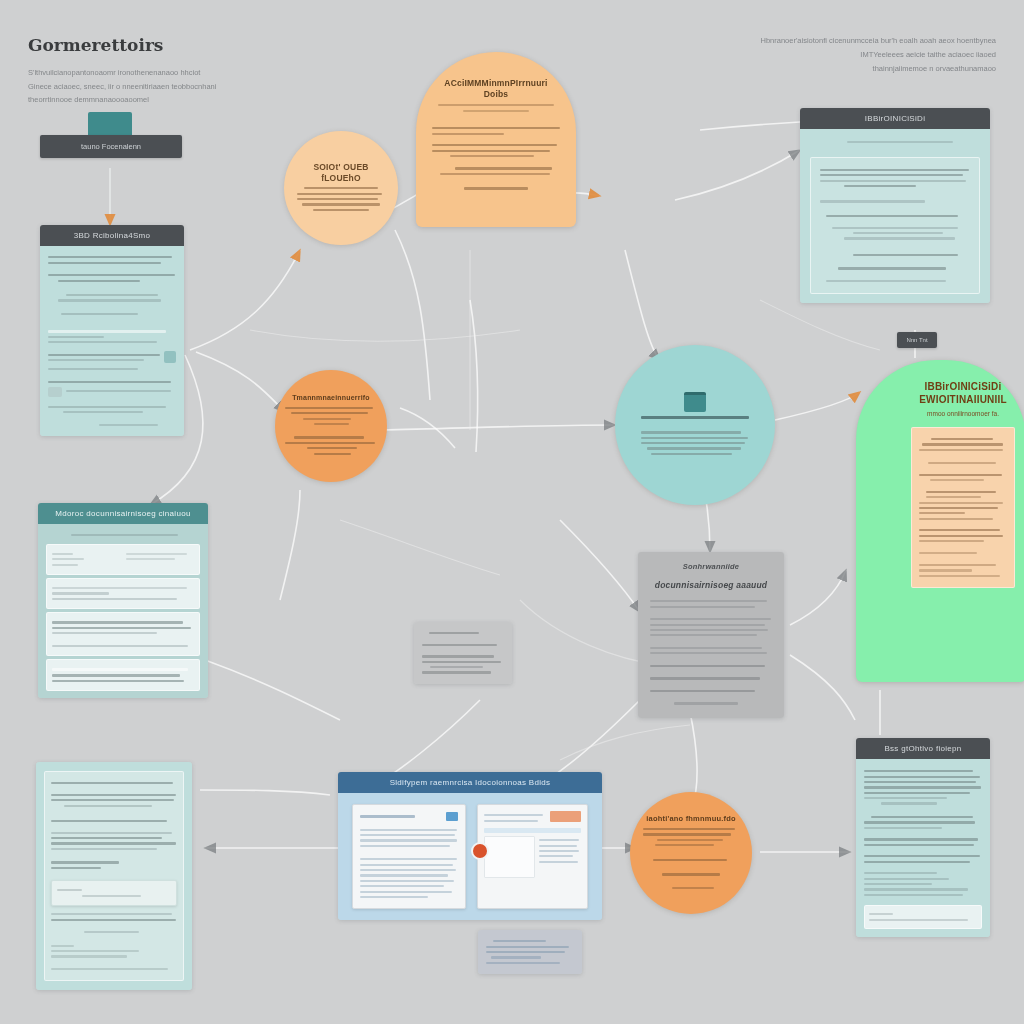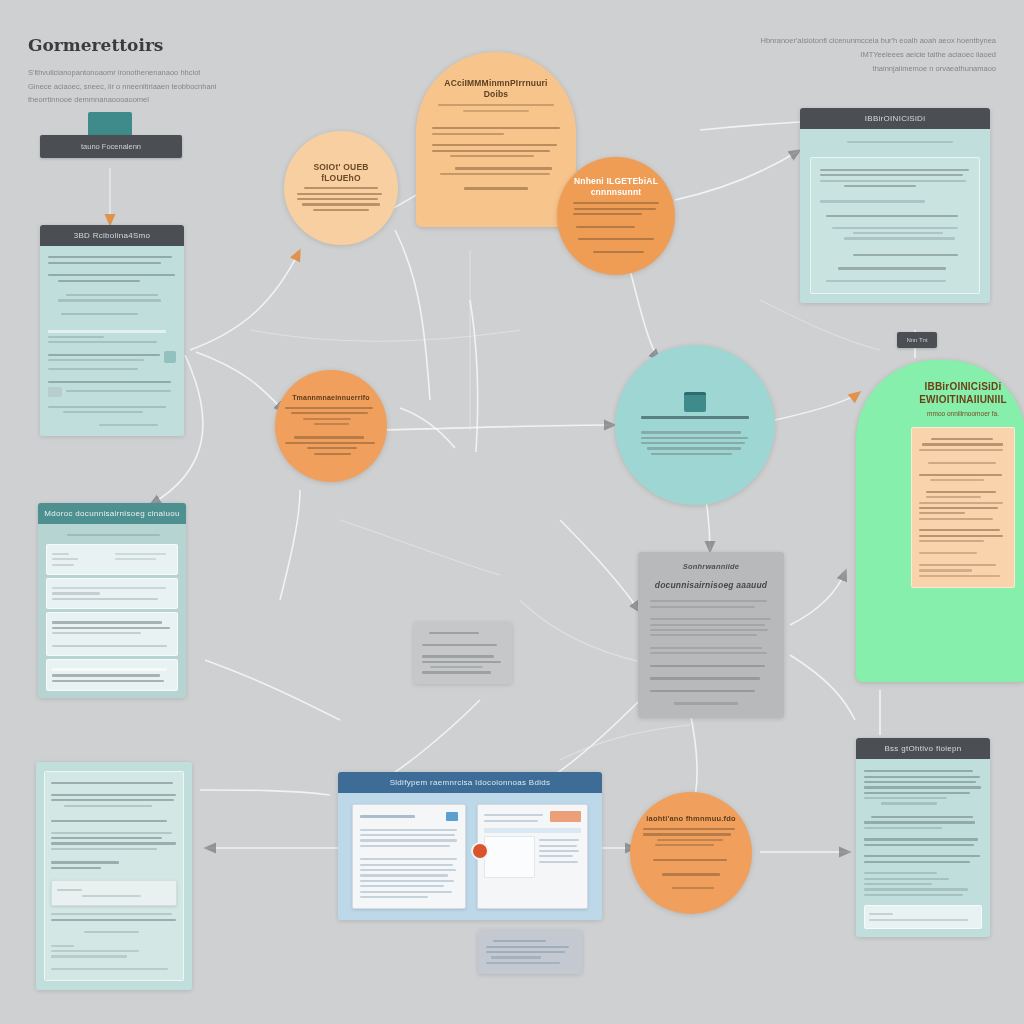--- a/index.html
+++ b/index.html
@@ -214,21 +214,21 @@
           </div>
       </div>
       <div style="height:6px"></div>
       <div class="ln t" style="width:92%;opacity:.33"></div>
       <div class="ln t" style="width:62%;margin-left:12%;opacity:.3"></div>
       <div style="height:4px"></div>
       <div class="ln t" style="width:46%;margin-left:40%;opacity:.28"></div>
     </div>
   </div>
 
-  <div class="node card" style="left:38px;top:503px;width:148px;">
+  <div class="node card" style="left:38px;top:503px;width:170px;">
     <div class="card-hd hd-teal">Mdoroc docunnisairnisoeg cinaiuou</div>
     <div class="card-bd bd-tealdim">
       <div class="ln t" style="width:70%;margin-left:16%;opacity:.3"></div>
       <div style="height:4px"></div>
       <div class="doc" style="padding:5px">
         <div style="display:flex;gap:5px">
           <div style="flex:1">
             <div class="ln t" style="width:30%;opacity:.25"></div>
             <div class="ln t" style="width:46%;opacity:.25"></div>
             <div class="ln t" style="width:38%;opacity:.25"></div>
@@ -324,34 +324,20 @@
       <div class="ln o" style="width:92%"></div>
       <div class="ln o" style="width:66%;margin-left:14%;opacity:.4"></div>
       <div style="height:4px"></div>
       <div class="ln o" style="width:76%;margin-left:18%"></div>
       <div class="ln o" style="width:86%;margin-left:6%;opacity:.4"></div>
       <div style="height:6px"></div>
       <div class="ln o" style="width:50%;margin-left:25%"></div>
     </div>
   </div>
 
-  <div class="node circ c-orange" style="left:557px;top:157px;width:118px;height:118px;">
-    <div style="width:80%">
-      <div class="htxt" style="color:#ffffff;margin-bottom:5px">Nnheni ILGETEbiAL cnnnnsunnt</div>
-      <div class="ln o" style="width:92%;margin-left:4%"></div>
-      <div class="ln o" style="width:86%;margin-left:6%"></div>
-      <div class="ln o" style="width:74%;margin-left:4%"></div>
-      <div style="height:4px"></div>
-      <div class="ln o" style="width:62%;margin-left:8%"></div>
-      <div style="height:4px"></div>
-      <div class="ln o" style="width:80%;margin-left:10%"></div>
-      <div style="height:4px"></div>
-      <div class="ln o" style="width:54%;margin-left:26%"></div>
-    </div>
-  </div>
 
   <div class="node card" style="left:800px;top:108px;width:190px;">
     <div class="card-hd hd-dark">IBBirOINICiSiDi</div>
     <div class="card-bd bd-teal" style="padding:9px 10px">
       <div class="ln t" style="width:62%;margin-left:22%;opacity:.28"></div>
       <div style="height:10px"></div>
       <div class="doc" style="padding:8px 9px;background:#c9e3e1">
         <div class="ln t" style="width:99%"></div>
         <div class="ln t" style="width:95%"></div>
         <div class="ln t" style="width:97%;opacity:.33"></div>

